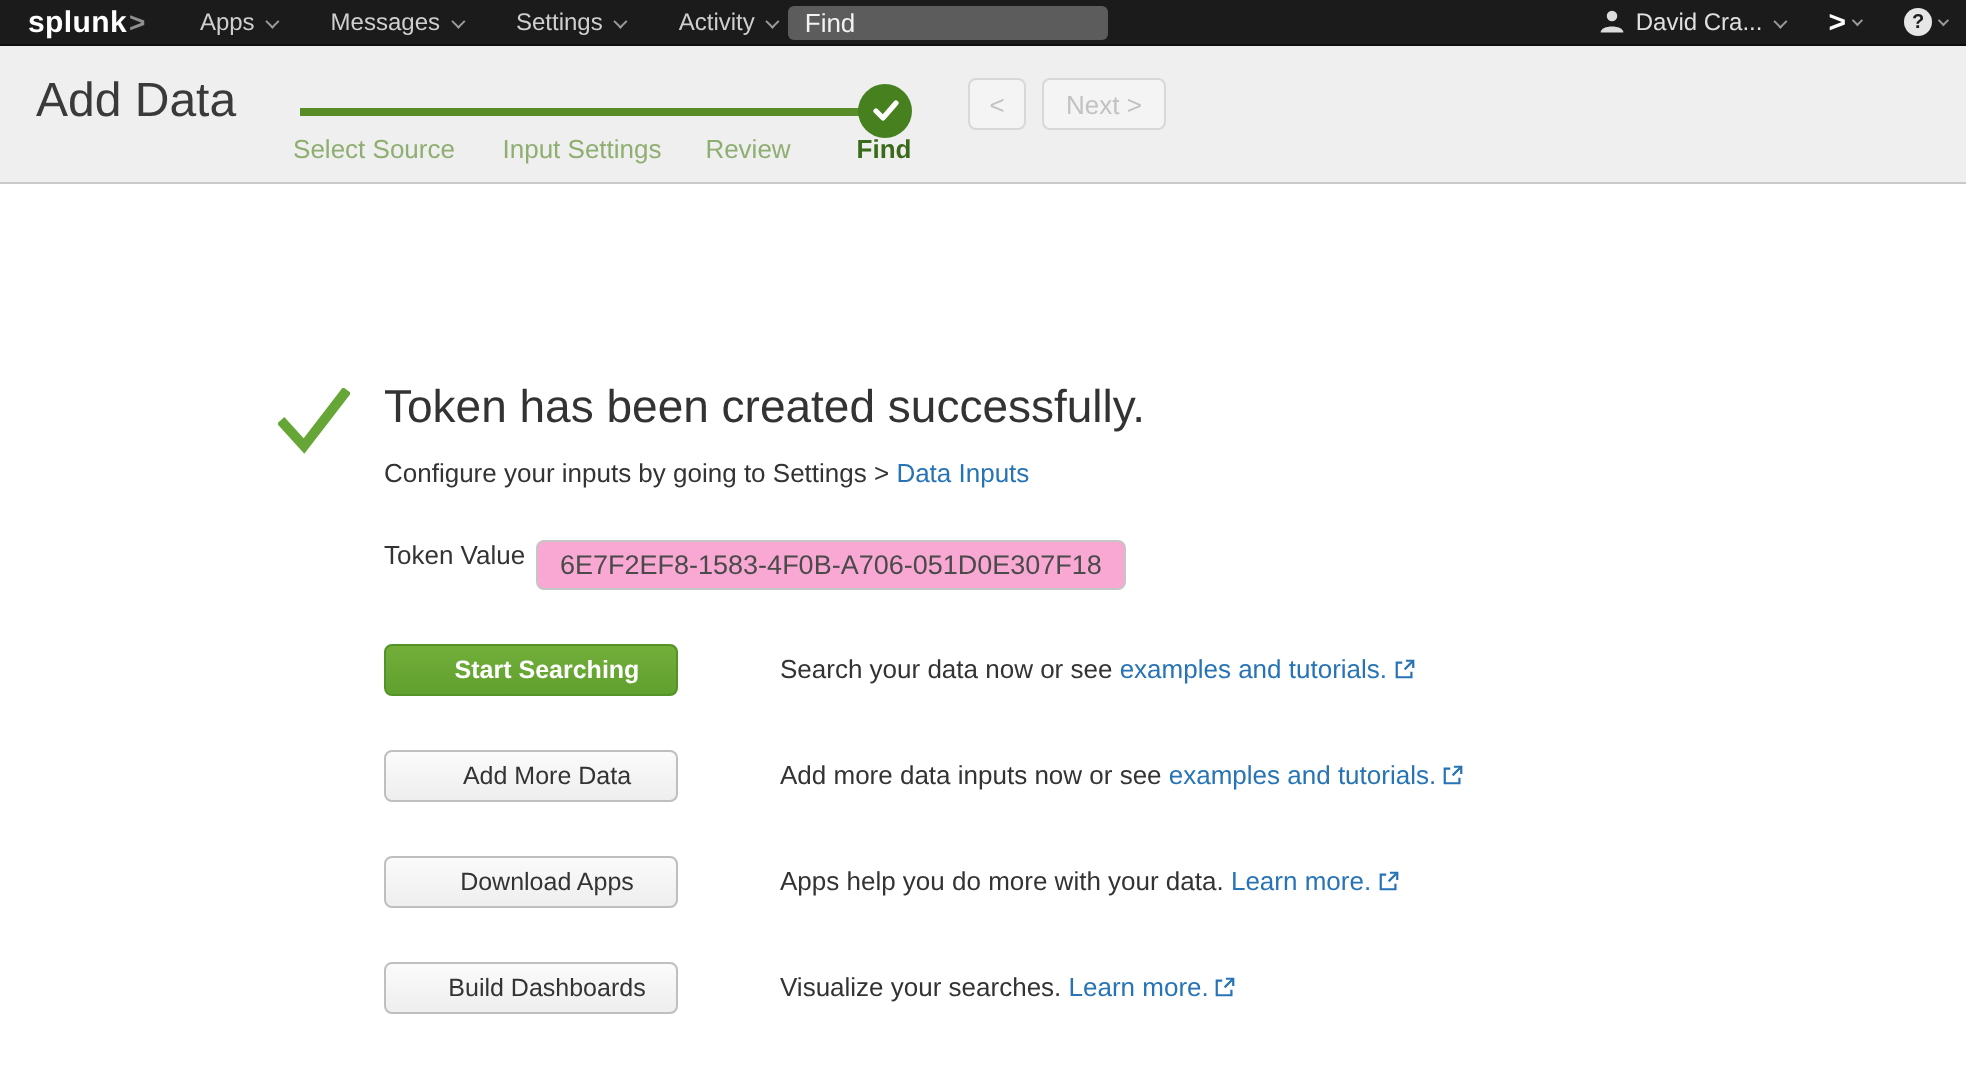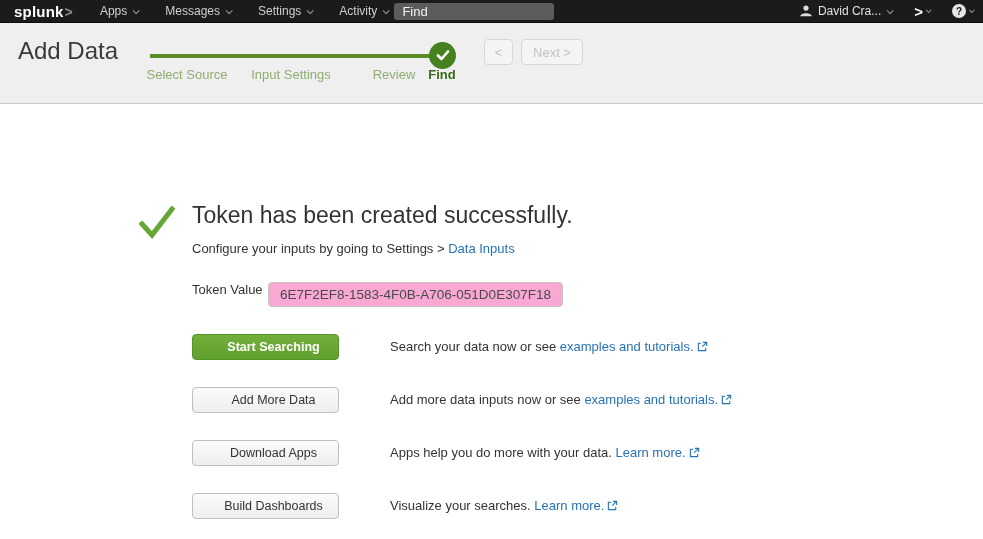--- a/index.html
+++ b/index.html
@@ -24,21 +24,21 @@
   .user-icon { width:14px; height:14px; margin-right:5px; }
   .user-name { color:#e0e0e0; font-size:12px; }
   .share-group { display:flex; align-items:center; margin-left:22px; cursor:pointer; }
   .share-glyph { color:#ffffff; font-weight:bold; font-size:15px; line-height:1; }
   .share-group .chev, .help-group .chev { margin-left:3px; width:4px; height:4px; }
   .help-group { display:flex; align-items:center; margin-left:22px; cursor:pointer; }
   .help-circle { width:14px; height:14px; border-radius:50%; background:#e6e6e6; color:#1b1b1b;
                  font-size:10px; font-weight:bold; display:flex; align-items:center; justify-content:center; }
 
   
-  .pageheader { position:relative; height:81px; background:#efefef; border-bottom:1px solid #c9c9c9; }
+  .pageheader { position:relative; height:69px; background:#efefef; border-bottom:1px solid #c9c9c9; }
   .page-title { position:absolute; left:18px; top:14px; font-size:24px; color:#3a3a3a; }
   .wizard { position:absolute; left:150px; top:0; width:310px; height:81px; }
   .wizard-line { position:absolute; left:0; top:31px; width:292px; height:4px; background:#588c29; }
   .wizard-dot { position:absolute; left:429px; top:19px; width:27px; height:27px; border-radius:50%;
                 background:#47801f; display:flex; align-items:center; justify-content:center; }
   .wizard-dot { left:279px; }
   .wstep { position:absolute; top:44px; transform:translateX(-50%); font-size:13px; color:#8fae71; white-space:nowrap; }
   .wstep.done { color:#3a6b1a; font-weight:bold; }
   .hdr-btns { position:absolute; left:484px; top:16px; display:flex; }
   .hbtn { height:26px; background:#f4f4f4; border:1px solid #d8d8d8; border-radius:4px;
@@ -116,21 +116,21 @@
 
   <div class="wizard">
     <div class="wizard-line"></div>
     <div class="wizard-dot">
       <svg width="14" height="11" viewBox="0 0 14 11">
         <polyline points="2,5.5 5.5,9 12,1.5" fill="none" stroke="#ffffff" stroke-width="2.6" stroke-linecap="round" stroke-linejoin="round"></polyline>
       </svg>
     </div>
     <div class="wstep" style="left:37px">Select Source</div>
     <div class="wstep" style="left:141px">Input Settings</div>
-    <div class="wstep" style="left:244px">Review</div>
+    <div class="wstep" style="left:224px">Review</div>
     <div class="wstep done" style="left:292px">Find</div>
   </div>
 
   <div class="hdr-btns">
     <button class="hbtn back">&lt;</button>
     <button class="hbtn next">Next &gt;</button>
   </div>
 </div>
 
 <div class="content">

